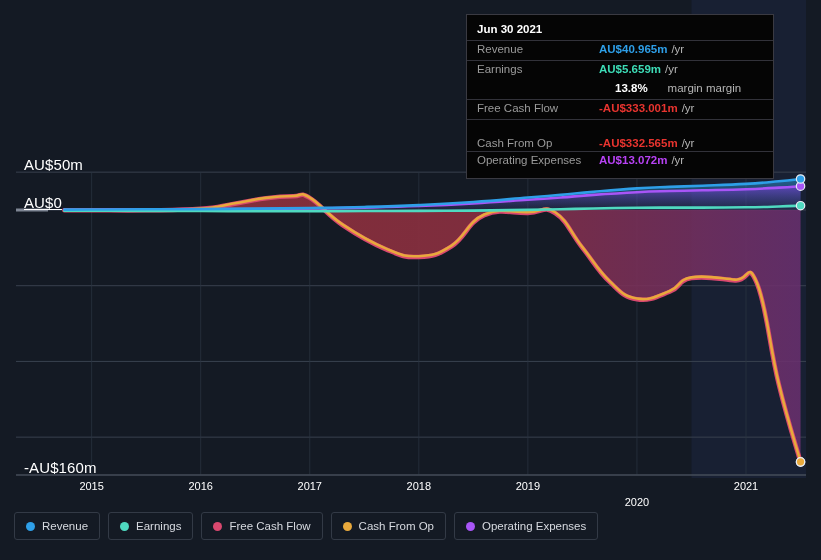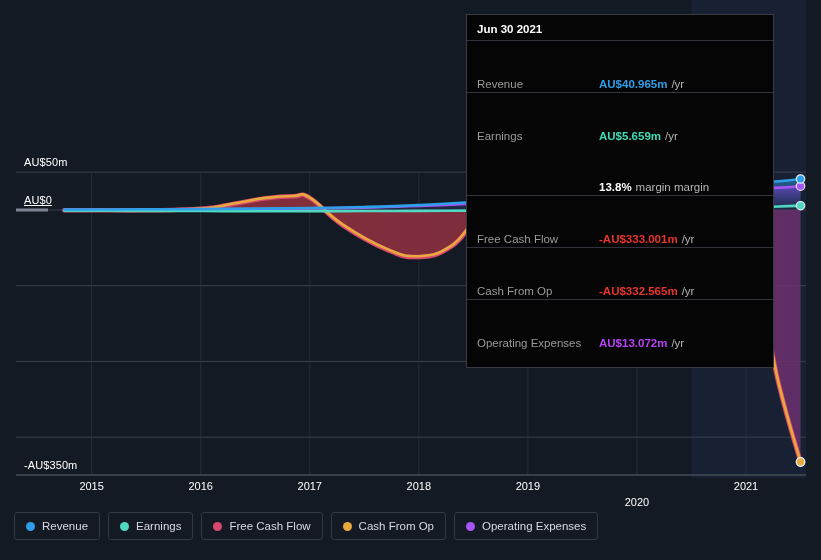--- a/index.html
+++ b/index.html
@@ -22,21 +22,21 @@
     left: 0; top: 0;
     width: 821px;
     height: 478px;
   }
   #plot svg { display: block; }
 
   
   .y-label {
     position: absolute;
     color: #ffffff;
-    font-size: 11px;
+    font-size: 15px;
     letter-spacing: .1px;
     white-space: nowrap;
   }
   .x-label {
     position: absolute;
     color: #ffffff;
     font-size: 11px;
     text-align: center;
     transform: translateX(-50%);
     white-space: nowrap;
@@ -44,52 +44,51 @@
 
   
   #tooltip {
     position: absolute;
     left: 466px;
     top: 14px;
     width: 308px;
     background: #050505;
     border: 1px solid #3a3a42;
     box-sizing: border-box;
-    padding: 6px 0 16px 0;
+    padding: 6px 0 7px 0;
   }
   #tooltip .tt-date {
     color: #ffffff;
     font-size: 11.5px;
     font-weight: bold;
     padding: 2px 10px 5px 10px;
   }
   .tt-row {
     display: flex;
     align-items: baseline;
     border-top: 1px solid #32323a;
     padding: 2px 10px 2px 10px;
     min-height: 15px;
   }
-  .tt-row.no-rule { border-top: none; }
+  .tt-row.no-rule { border-top: none; gap: 16px; }
   .tt-key {
     color: #9b9b9b;
     font-size: 11.5px;
     width: 122px;
     flex: 0 0 122px;
   }
   .tt-val {
     font-size: 11.5px;
     font-weight: bold;
     white-space: nowrap;
   }
   .tt-unit {
     color: #b6b6b6;
     font-size: 11.5px;
     margin-left: 4px;
-    margin-top: 35px;
   }
   .tt-sub-key {
     width: 122px;
     flex: 0 0 122px;
   }
 
   
   #legend {
     position: absolute;
     left: 14px;
@@ -169,21 +168,21 @@
         <circle cx="800.5467625899331" cy="205.71532857142859" r="4.2" fill="#4fd9c0" stroke="#e8edf4" stroke-width="1.2"></circle>
         <circle cx="800.5467625899331" cy="178.98364285714285" r="4.2" fill="#2e9fe8" stroke="#e8edf4" stroke-width="1.2"></circle>
         <line x1="16" y1="210" x2="48" y2="210" stroke="#7e8694" stroke-width="3"></line>
         <line x1="16" y1="475" x2="806" y2="475" stroke="#4a525f" stroke-width="1"></line>
       </svg>
     </div>
 
   <div id="y-labels">
       <div class="y-label" style="left: 24px; top: 156.143px;">AU$50m</div>
       <div class="y-label" style="left: 24px; top: 194px; text-decoration: underline;">AU$0</div>
-      <div class="y-label" style="left: 24px; top: 459px;">-AU$350m</div>
+      <div class="y-label" style="left: 24px; top: 459px;">-AU$160m</div>
     </div>
   <div id="x-labels">
       <div class="x-label" style="left: 91.6259px; top: 480px;">2015</div>
       <div class="x-label" style="left: 200.691px; top: 480px;">2016</div>
       <div class="x-label" style="left: 309.755px; top: 480px;">2017</div>
       <div class="x-label" style="left: 418.82px; top: 480px;">2018</div>
       <div class="x-label" style="left: 527.885px; top: 480px;">2019</div>
       <div class="x-label" style="left: 636.95px; top: 480px; margin-top: 16px;">2020</div>
       <div class="x-label" style="left: 746.014px; top: 480px;">2021</div>
     </div>

